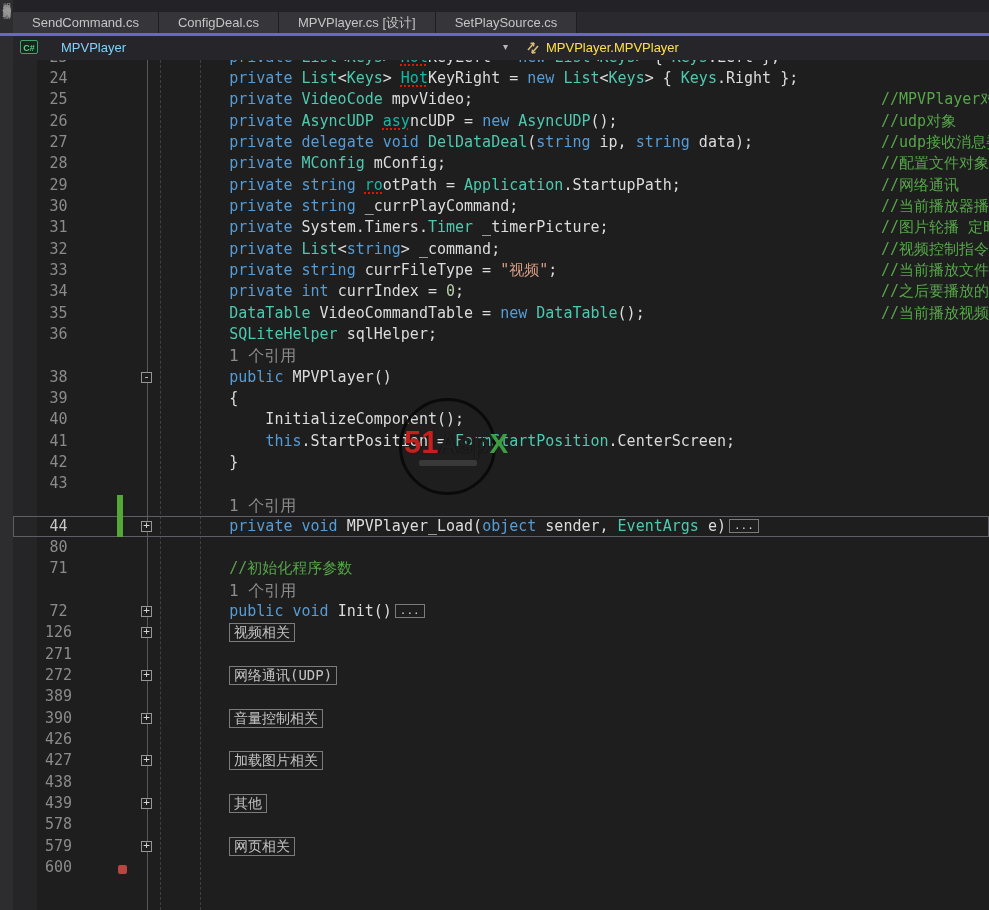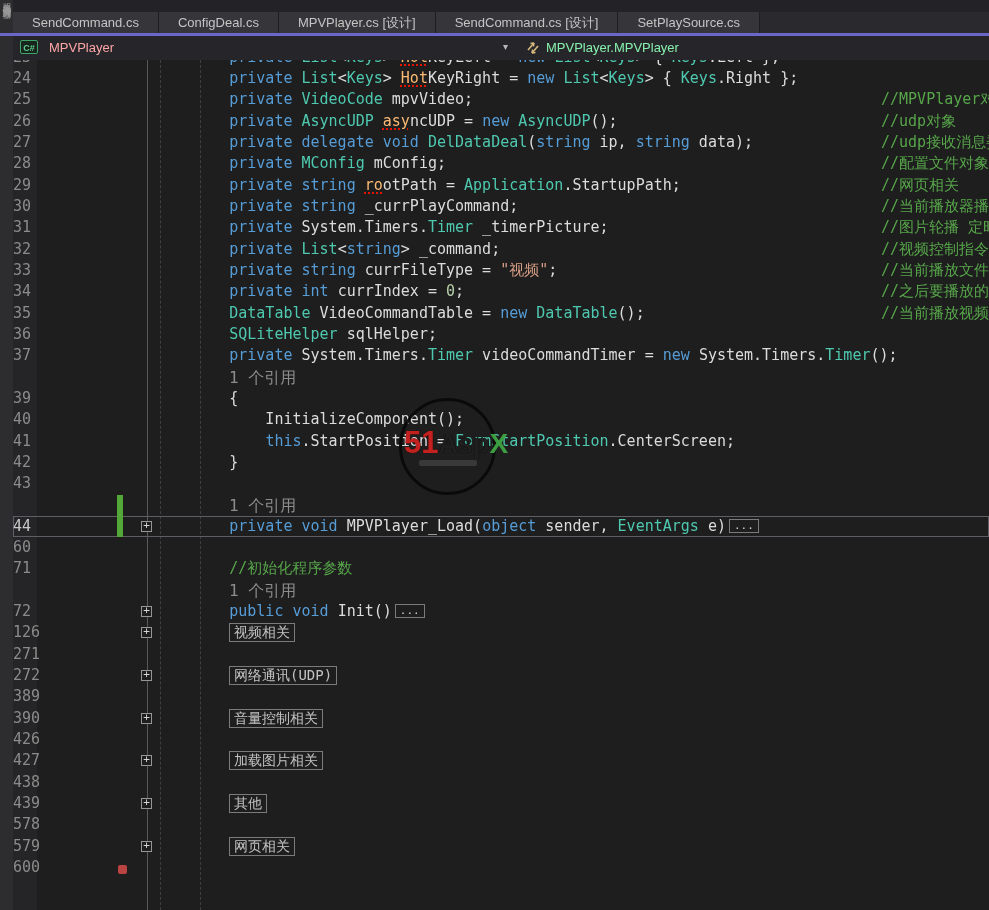--- a/index.html
+++ b/index.html
@@ -19,49 +19,49 @@
   #tab-bar{position:absolute;left:13px;top:12px;right:0;height:21px;background:#2a2a2e;display:flex;overflow:hidden}
   .tab{background:#35353a;border-right:1px solid #1d1d22;padding:0 19px;display:flex;align-items:center;flex:none}
   .tab span{font-size:13px;color:#c5c5c5;white-space:nowrap}
   #accent-line{position:absolute;left:0px;top:33px;right:0;height:3px;background:var(--accent_purple,#6a67c9);z-index:7}
   
   #nav-bar{position:absolute;left:13px;top:36px;right:0;height:24px;background:#26262a;border-bottom:1px solid #151515}
   .cs-icon{
     position:absolute;left:7px;top:4px;width:18px;height:14px;border:1px solid #3da56a;border-radius:2px;
     background:#17251c;color:#63cd8e;font-size:9px;font-weight:bold;text-align:center;line-height:14px;box-sizing:border-box;
   }
-  #nav-type-label{position:absolute;left:36px;top:4px;font-size:13px;color:#fca5a5}
+  #nav-type-label{position:absolute;left:48px;top:4px;font-size:13px;color:#7dd3fc}
   #nav-arrow{position:absolute;left:490px;top:5px;font-size:10px;color:#b8b8b8}
   #member-icon{position:absolute;left:512px;top:3px}
-  #nav-member-label{position:absolute;left:533px;top:4px;font-size:13px;color:#86efac}
+  #nav-member-label{position:absolute;left:533px;top:4px;font-size:13px;color:#fde047}
   
   #editor{position:absolute;left:13px;top:60px;right:0;bottom:0;background:#1e1e1e;overflow:hidden}
   #glyph-margin{position:absolute;left:0;top:0;width:24px;height:100%;background:#252528}
   .fold-line{position:absolute;left:134px;top:0;bottom:0;width:0;border-left:1px solid #585858}
   .indent-guide{position:absolute;top:0;bottom:0;width:0;border-left:1px dashed #3f3f44}
   #guide-1{left:147px}
   #guide-2{left:187px}
   #rows{position:absolute;left:0;top:-13.4px;right:0}
   .row{position:relative;height:21.33px;font-family:"DejaVu Sans Mono","Liberation Mono",monospace;font-size:15px}
-  .ln{position:absolute;left:0;top:0;width:91px;text-align:left;line-height:21.33px;color:#8b8b8b}
+  .ln{position:absolute;left:0;top:0;width:91px;text-align:center;line-height:21.33px;color:#8b8b8b}
   .chbar{position:absolute;left:104px;top:0;bottom:0;width:6px;background:var(--change_green,#54a838)}
   .foldbox{
     position:absolute;left:128px;top:5px;width:11px;height:11px;box-sizing:border-box;
     border:1px solid #969696;background:#1e1e1e;color:#d6d6d6;
     font-size:11px;line-height:8px;text-align:center;z-index:2;cursor:pointer;
   }
   .code{position:absolute;left:144px;top:0;right:0;line-height:21.33px;white-space:pre;color:#dcdcdc}
   .tk-k{color:var(--keyword_blue,#569cd6)}
   .tk-t{color:var(--type_teal,#4ec9b0)}
   .tk-i{color:#dcdcdc}
   .tk-s{color:var(--string_salmon,#d69d85)}
   .tk-n{color:#b5cea8}
   .tk-c{color:var(--comment_green,#57a64a)}
   .tk-u{
-    color:#fdba74;text-decoration-line:underline;text-decoration-style:dotted;
+    color:#14b8a6;text-decoration-line:underline;text-decoration-style:dotted;
     text-decoration-color:var(--error_red,#e51400);text-decoration-thickness:2px;text-underline-offset:3px;
   }
   .lens{color:#8c8c8c;font-size:16px;padding-left:72px}
   .regionbox{
     display:inline-block;margin-left:72px;margin-top:1px;border:1px solid #7b7b7b;
     color:#c2c2c2;padding:0 4px;line-height:17px;font-size:14px;cursor:pointer;text-align:right;
   }
   .dotsbox{
     display:inline-block;border:1px solid #7b7b7b;color:#d0d0d0;background:#1e1e1e;
     padding:0 4px;font-size:11px;line-height:12px;vertical-align:2px;margin-left:3px;cursor:pointer;
@@ -90,23 +90,20 @@
 
 <div id="tab-bar">
     <div class="tab">
       <span>SendCommand.cs</span>
     </div>
     <div class="tab">
       <span>ConfigDeal.cs</span>
     </div>
     <div class="tab">
       <span>MPVPlayer.cs [设计]</span>
-    </div>
-    <div class="tab">
-      <span>SendCommand.cs [设计]</span>
     </div>
     <div class="tab">
       <span>SetPlaySource.cs</span>
     </div>
   </div>
 <div id="accent-line"></div>
 
 <div id="nav-bar">
   <span class="cs-icon">C#</span>
   <span id="nav-type-label">MPVPlayer</span>
@@ -147,21 +144,21 @@
       <div class="row">
         <span class="ln">27</span>
         <span class="code"><span class="tk-i">        </span><span class="tk-k">private delegate void </span><span class="tk-t">DelDataDeal</span><span class="tk-i">(</span><span class="tk-k">string</span><span class="tk-i"> ip, </span><span class="tk-k">string</span><span class="tk-i"> data);</span><span class="cmt">//udp接收消息委托</span></span>
       </div>
       <div class="row">
         <span class="ln">28</span>
         <span class="code"><span class="tk-i">        </span><span class="tk-k">private </span><span class="tk-t">MConfig</span><span class="tk-i"> mConfig;</span><span class="cmt">//配置文件对象</span></span>
       </div>
       <div class="row">
         <span class="ln">29</span>
-        <span class="code"><span class="tk-i">        </span><span class="tk-k">private string </span><span class="tk-u">ro</span><span class="tk-i">otPath = </span><span class="tk-t">Application</span><span class="tk-i">.StartupPath;</span><span class="cmt">//网页相关</span></span>
+        <span class="code"><span class="tk-i">        </span><span class="tk-k">private string </span><span class="tk-u">ro</span><span class="tk-i">otPath = </span><span class="tk-t">Application</span><span class="tk-i">.StartupPath;</span><span class="cmt">//网络通讯</span></span>
       </div>
       <div class="row">
         <span class="ln">30</span>
         <span class="code"><span class="tk-i">        </span><span class="tk-k">private string </span><span class="tk-i">_currPlayCommand;</span><span class="cmt">//当前播放器播放的命令</span></span>
       </div>
       <div class="row">
         <span class="ln">31</span>
         <span class="code"><span class="tk-i">        </span><span class="tk-k">private </span><span class="tk-i">System.Timers.</span><span class="tk-t">Timer</span><span class="tk-i"> _timerPicture;</span><span class="cmt">//图片轮播 定时器</span></span>
       </div>
       <div class="row">
@@ -178,26 +175,27 @@
       </div>
       <div class="row">
         <span class="ln">35</span>
         <span class="code"><span class="tk-i">        </span><span class="tk-t">DataTable</span><span class="tk-i"> VideoCommandTable = </span><span class="tk-k">new </span><span class="tk-t">DataTable</span><span class="tk-i">();</span><span class="cmt">//当前播放视频时间段控制的命令</span></span>
       </div>
       <div class="row">
         <span class="ln">36</span>
         <span class="code"><span class="tk-i">        </span><span class="tk-t">SQLiteHelper</span><span class="tk-i"> sqlHelper;</span></span>
       </div>
       <div class="row">
-        <span class="ln">37</span>
-        <span class="code"><span class="tk-i">        </span><span class="tk-k">private </span><span class="tk-i">System.Timers.</span><span class="tk-t">Timer</span><span class="tk-i"> videoCommandTimer = </span><span class="tk-k">new </span><span class="tk-i">System.Timers.</span><span class="tk-t">Timer</span><span class="tk-i">();</span></span>
-      </div>
-      <div class="row">
         <span class="ln"></span>
         <span class="code"><span class="lens">1 个引用</span></span>
+      </div>
+      <div class="row">
+        <span class="ln">38</span>
+        <span class="foldbox">-</span>
+        <span class="code"><span class="tk-i">        </span><span class="tk-k">public </span><span class="tk-i">MPVPlayer()</span></span>
       </div>
       <div class="row">
         <span class="ln">39</span>
         <span class="code"><span class="tk-i">        {</span></span>
       </div>
       <div class="row">
         <span class="ln">40</span>
         <span class="code"><span class="tk-i">            InitializeComponent();</span></span>
       </div>
       <div class="row">
@@ -217,21 +215,21 @@
         <span class="chbar"></span>
         <span class="code"><span class="lens">1 个引用</span></span>
       </div>
       <div class="row sel">
         <span class="ln">44</span>
         <span class="chbar"></span>
         <span class="foldbox">+</span>
         <span class="code"><span class="tk-i">        </span><span class="tk-k">private void </span><span class="tk-i">MPVPlayer_Load(</span><span class="tk-k">object</span><span class="tk-i"> sender, </span><span class="tk-t">EventArgs</span><span class="tk-i"> e)</span><span class="dotsbox">...</span></span>
       </div>
       <div class="row">
-        <span class="ln">60</span>
+        <span class="ln">80</span>
         <span class="code"></span>
       </div>
       <div class="row">
         <span class="ln">71</span>
         <span class="code"><span class="tk-i">        </span><span class="tk-c">//初始化程序参数</span></span>
       </div>
       <div class="row">
         <span class="ln"></span>
         <span class="code"><span class="lens">1 个引用</span></span>
       </div>

